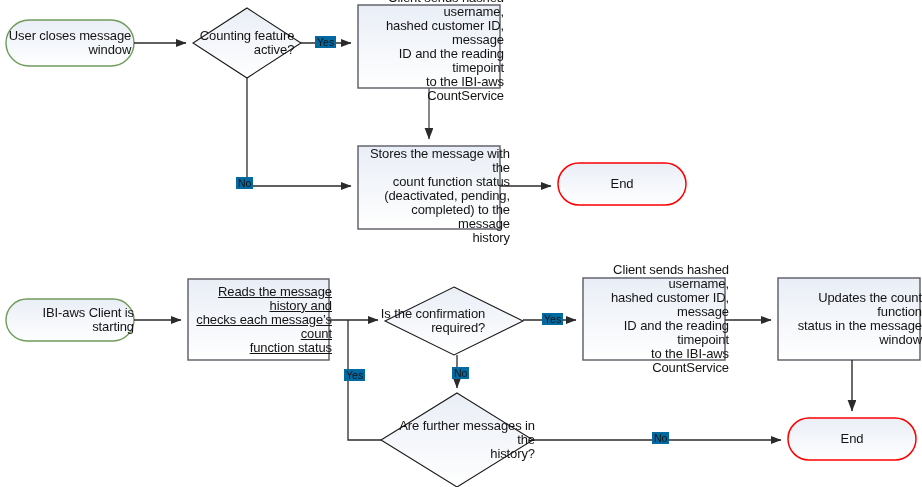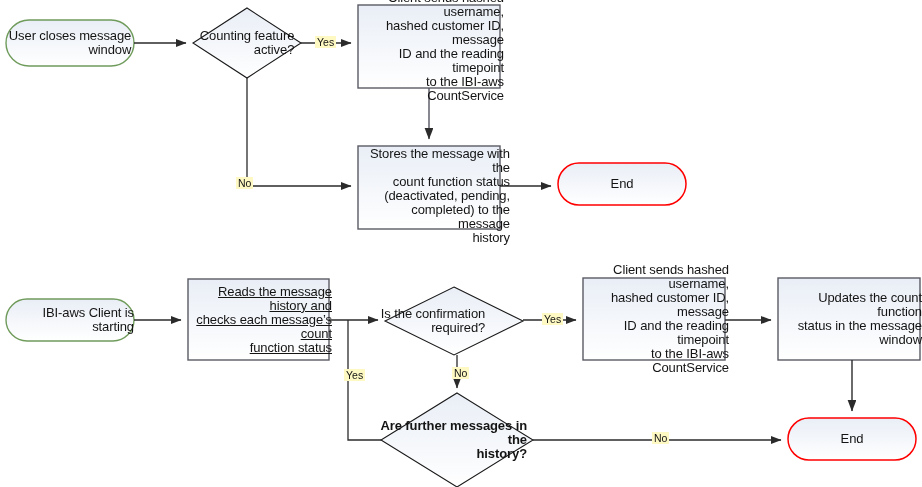--- a/index.html
+++ b/index.html
@@ -34,21 +34,21 @@
     line-height: 14px;
     pointer-events: none;
     white-space: pre-line;
     letter-spacing: -0.1px;
   }
   .edge-label {
     position: absolute;
     color: #141414;
     font-size: 10.5px;
     line-height: 12px;
-    background: #fef9c3;
+    background: #0369a1;
     padding: 0 2px;
     white-space: nowrap;
   }
 </style>
 </head>
 <body>
 
 <div id="canvas">
 
   <svg id="flow-svg" viewBox="0 0 922 487" xmlns="http://www.w3.org/2000/svg">
@@ -192,21 +192,21 @@
 required?</div>
 
   <div class="node-label" style="left:579px; top:278px; width:150px; height:82px;">Client sends hashed username,
 hashed customer ID, message
 ID and the reading timepoint
 to the IBI-aws CountService</div>
 
   <div class="node-label" style="left:776px; top:278px; width:146px; height:82px;">Updates the count function
 status in the message window</div>
 
-  <div class="node-label" style="left:372px; top:393px; width:155px; height:94px;font-weight:bold;">Are further messages in the
+  <div class="node-label" style="left:380px; top:393px; width:155px; height:94px;">Are further messages in the
 history?</div>
 
   <div class="node-label" style="left:788px; top:418px; width:128px; height:42px;">End</div>
 
   <div class="edge-label" style="left:315px; top:36px;">Yes</div>
 
   <div class="edge-label" style="left:236px; top:177px;">No</div>
 
   <div class="edge-label" style="left:542px; top:313px;">Yes</div>
 

